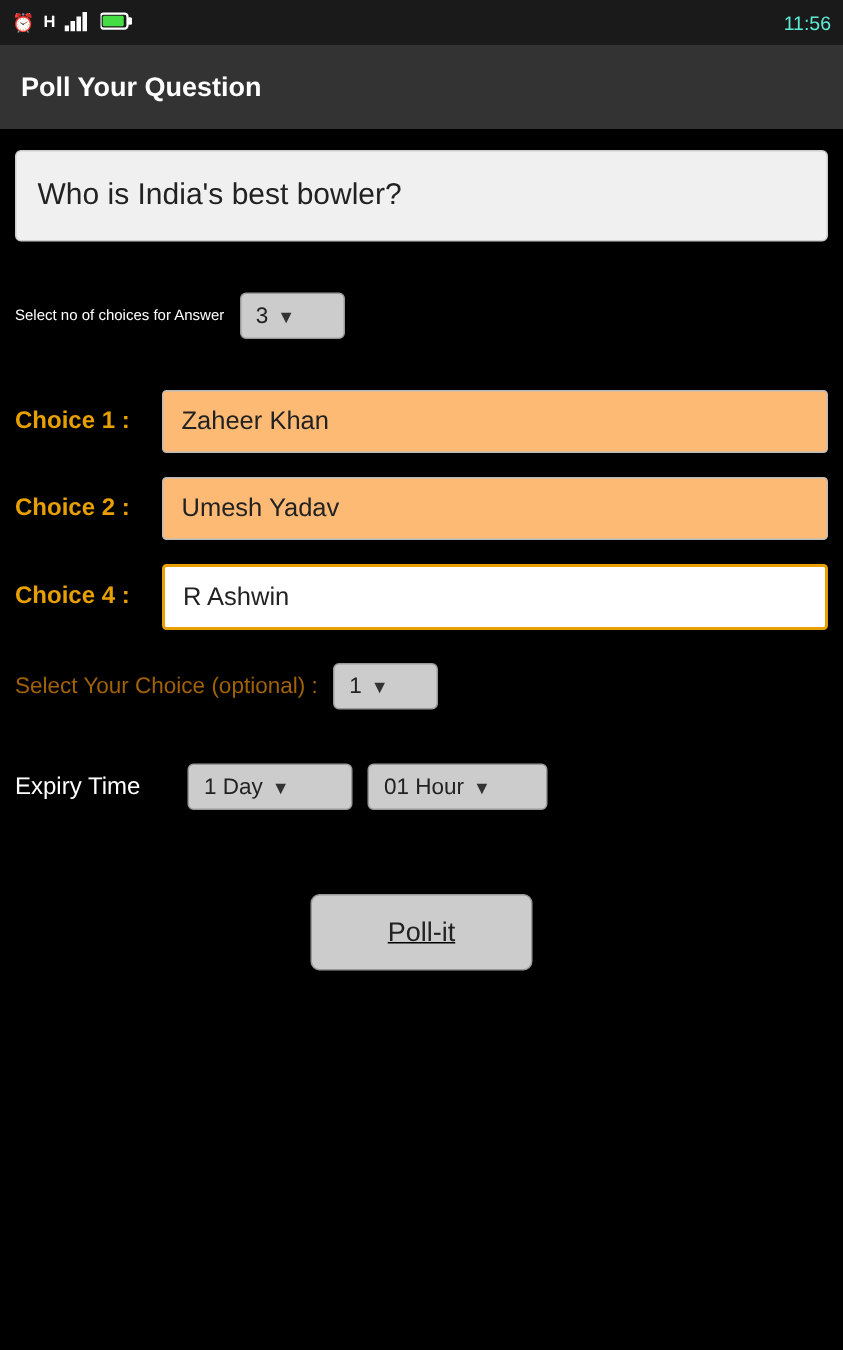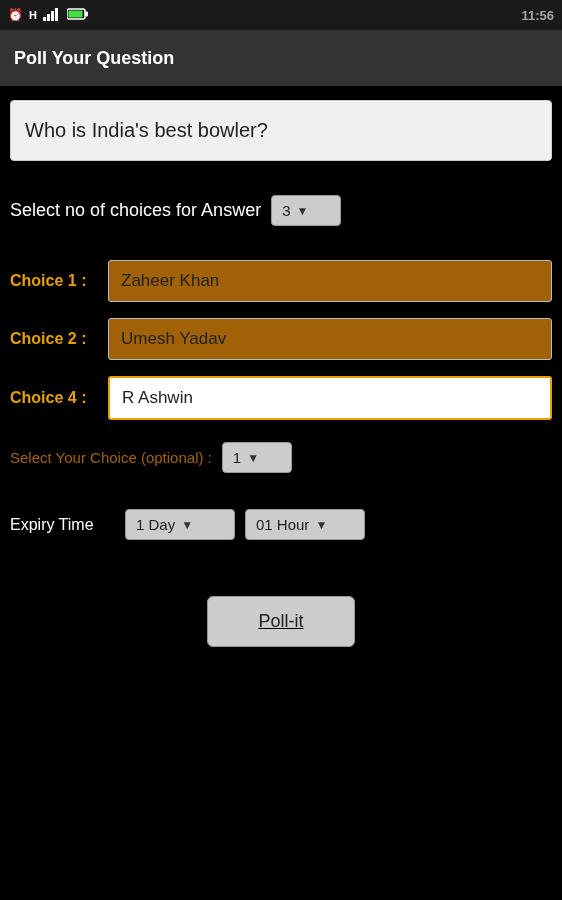--- a/index.html
+++ b/index.html
@@ -27,22 +27,22 @@
       display: flex;
       align-items: center;
       gap: 6px;
     }
 
     .status-bar-right {
       display: flex;
       align-items: center;
       gap: 4px;
       font-size: 13px;
-      color: #a3a3a3;
-      font-weight: bold;
+      color: #5eead4;
+      font-weight: normal;
     }
 
     .status-icon {
       color: #fff;
       font-size: 12px;
     }
 
     
     .title-bar {
       width: 100%;
@@ -85,21 +85,21 @@
     
     .select-row {
       display: flex;
       align-items: center;
       margin-bottom: 18px;
       gap: 10px;
     }
 
     .select-label {
       color: #fff;
-      font-size: 18px;
+      font-size: 10px;
       flex-shrink: 0;
     }
 
     .dropdown {
       background: #ccc;
       border: 1px solid #999;
       border-radius: 4px;
       padding: 6px 10px;
       font-size: 15px;
       color: #222;
@@ -125,21 +125,21 @@
     .choice-label {
       color: #e8a000;
       font-size: 16px;
       font-weight: bold;
       min-width: 90px;
       flex-shrink: 0;
     }
 
     .choice-input {
       flex: 1;
-      background: #a16207;
+      background: #fdba74;
       border: 1px solid #bbb;
       border-radius: 3px;
       padding: 10px 12px;
       font-size: 17px;
       color: #222;
       outline: none;
     }
 
     .choice-input.active {
       border: 2px solid #e8a000;

